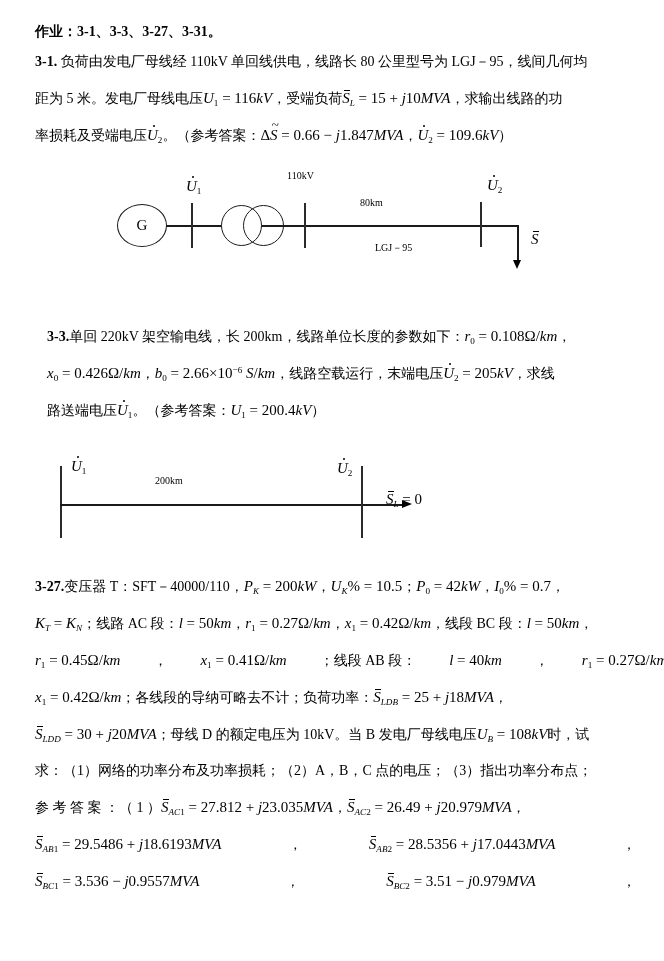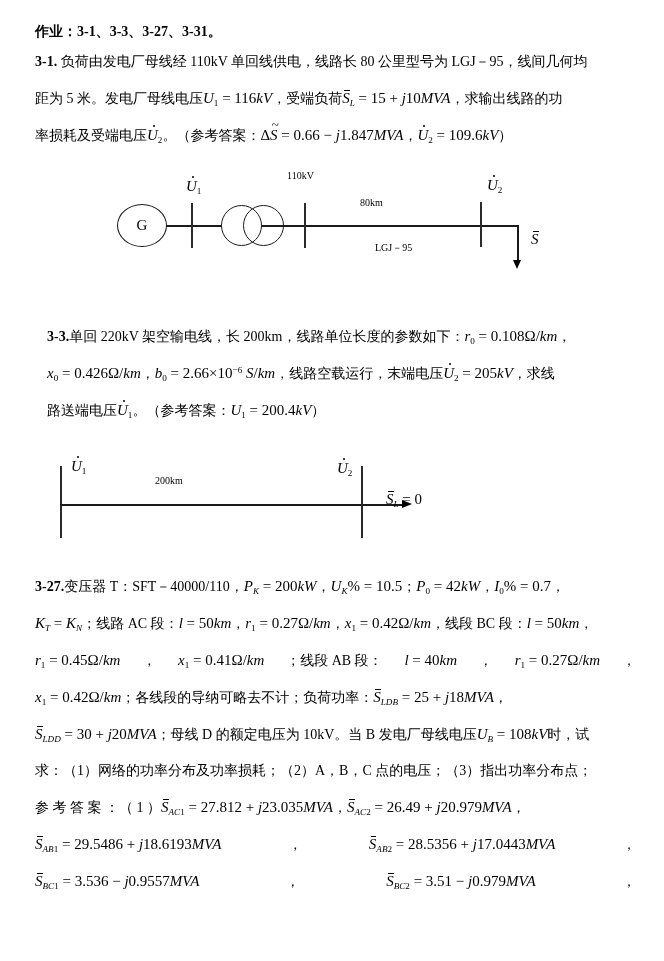--- a/index.html
+++ b/index.html
@@ -2,21 +2,21 @@
 <html><head>
 <meta charset="utf-8">
 <title>Document</title>
 <style>
   html,body{margin:0;padding:0;background:#ffffff;}
   .page{position:relative;width:664px;height:961px;background:#fff;color:#000;
         font-family:Liberation Serif, serif;overflow:hidden;}
   .textblock{position:relative;}
   .tline{font-size:14px;line-height:36px;white-space:nowrap;}
   .tline.first{line-height:24px;}
-  .tline.spread{display:flex;justify-content:space-between;align-items:baseline;}
+  .tline.spread{display:flex;justify-content:space-between;align-items:baseline;gap:33px;}
   .zh{color:#000;}
   .zh.bold{font-weight:bold;}
   .m{font-size:15px;}
   .m i{font-style:italic;}
   .m sub{font-size:61%;line-height:0;vertical-align:-0.35em;}
   .m sup{font-size:61%;line-height:0;vertical-align:0.55em;}
   .acc{position:relative;display:inline-block;line-height:1;}
   .acc.bar::before{content:"";position:absolute;top:-1px;left:2px;right:0;height:1px;background:#000;}
   .acc.dot::before{content:"";position:absolute;top:-3px;left:52%;width:2.4px;height:2.4px;border-radius:50%;background:#000;}
   .acc.tld::before{content:"~";position:absolute;top:-10px;left:22%;font-size:13px;font-style:normal;}

